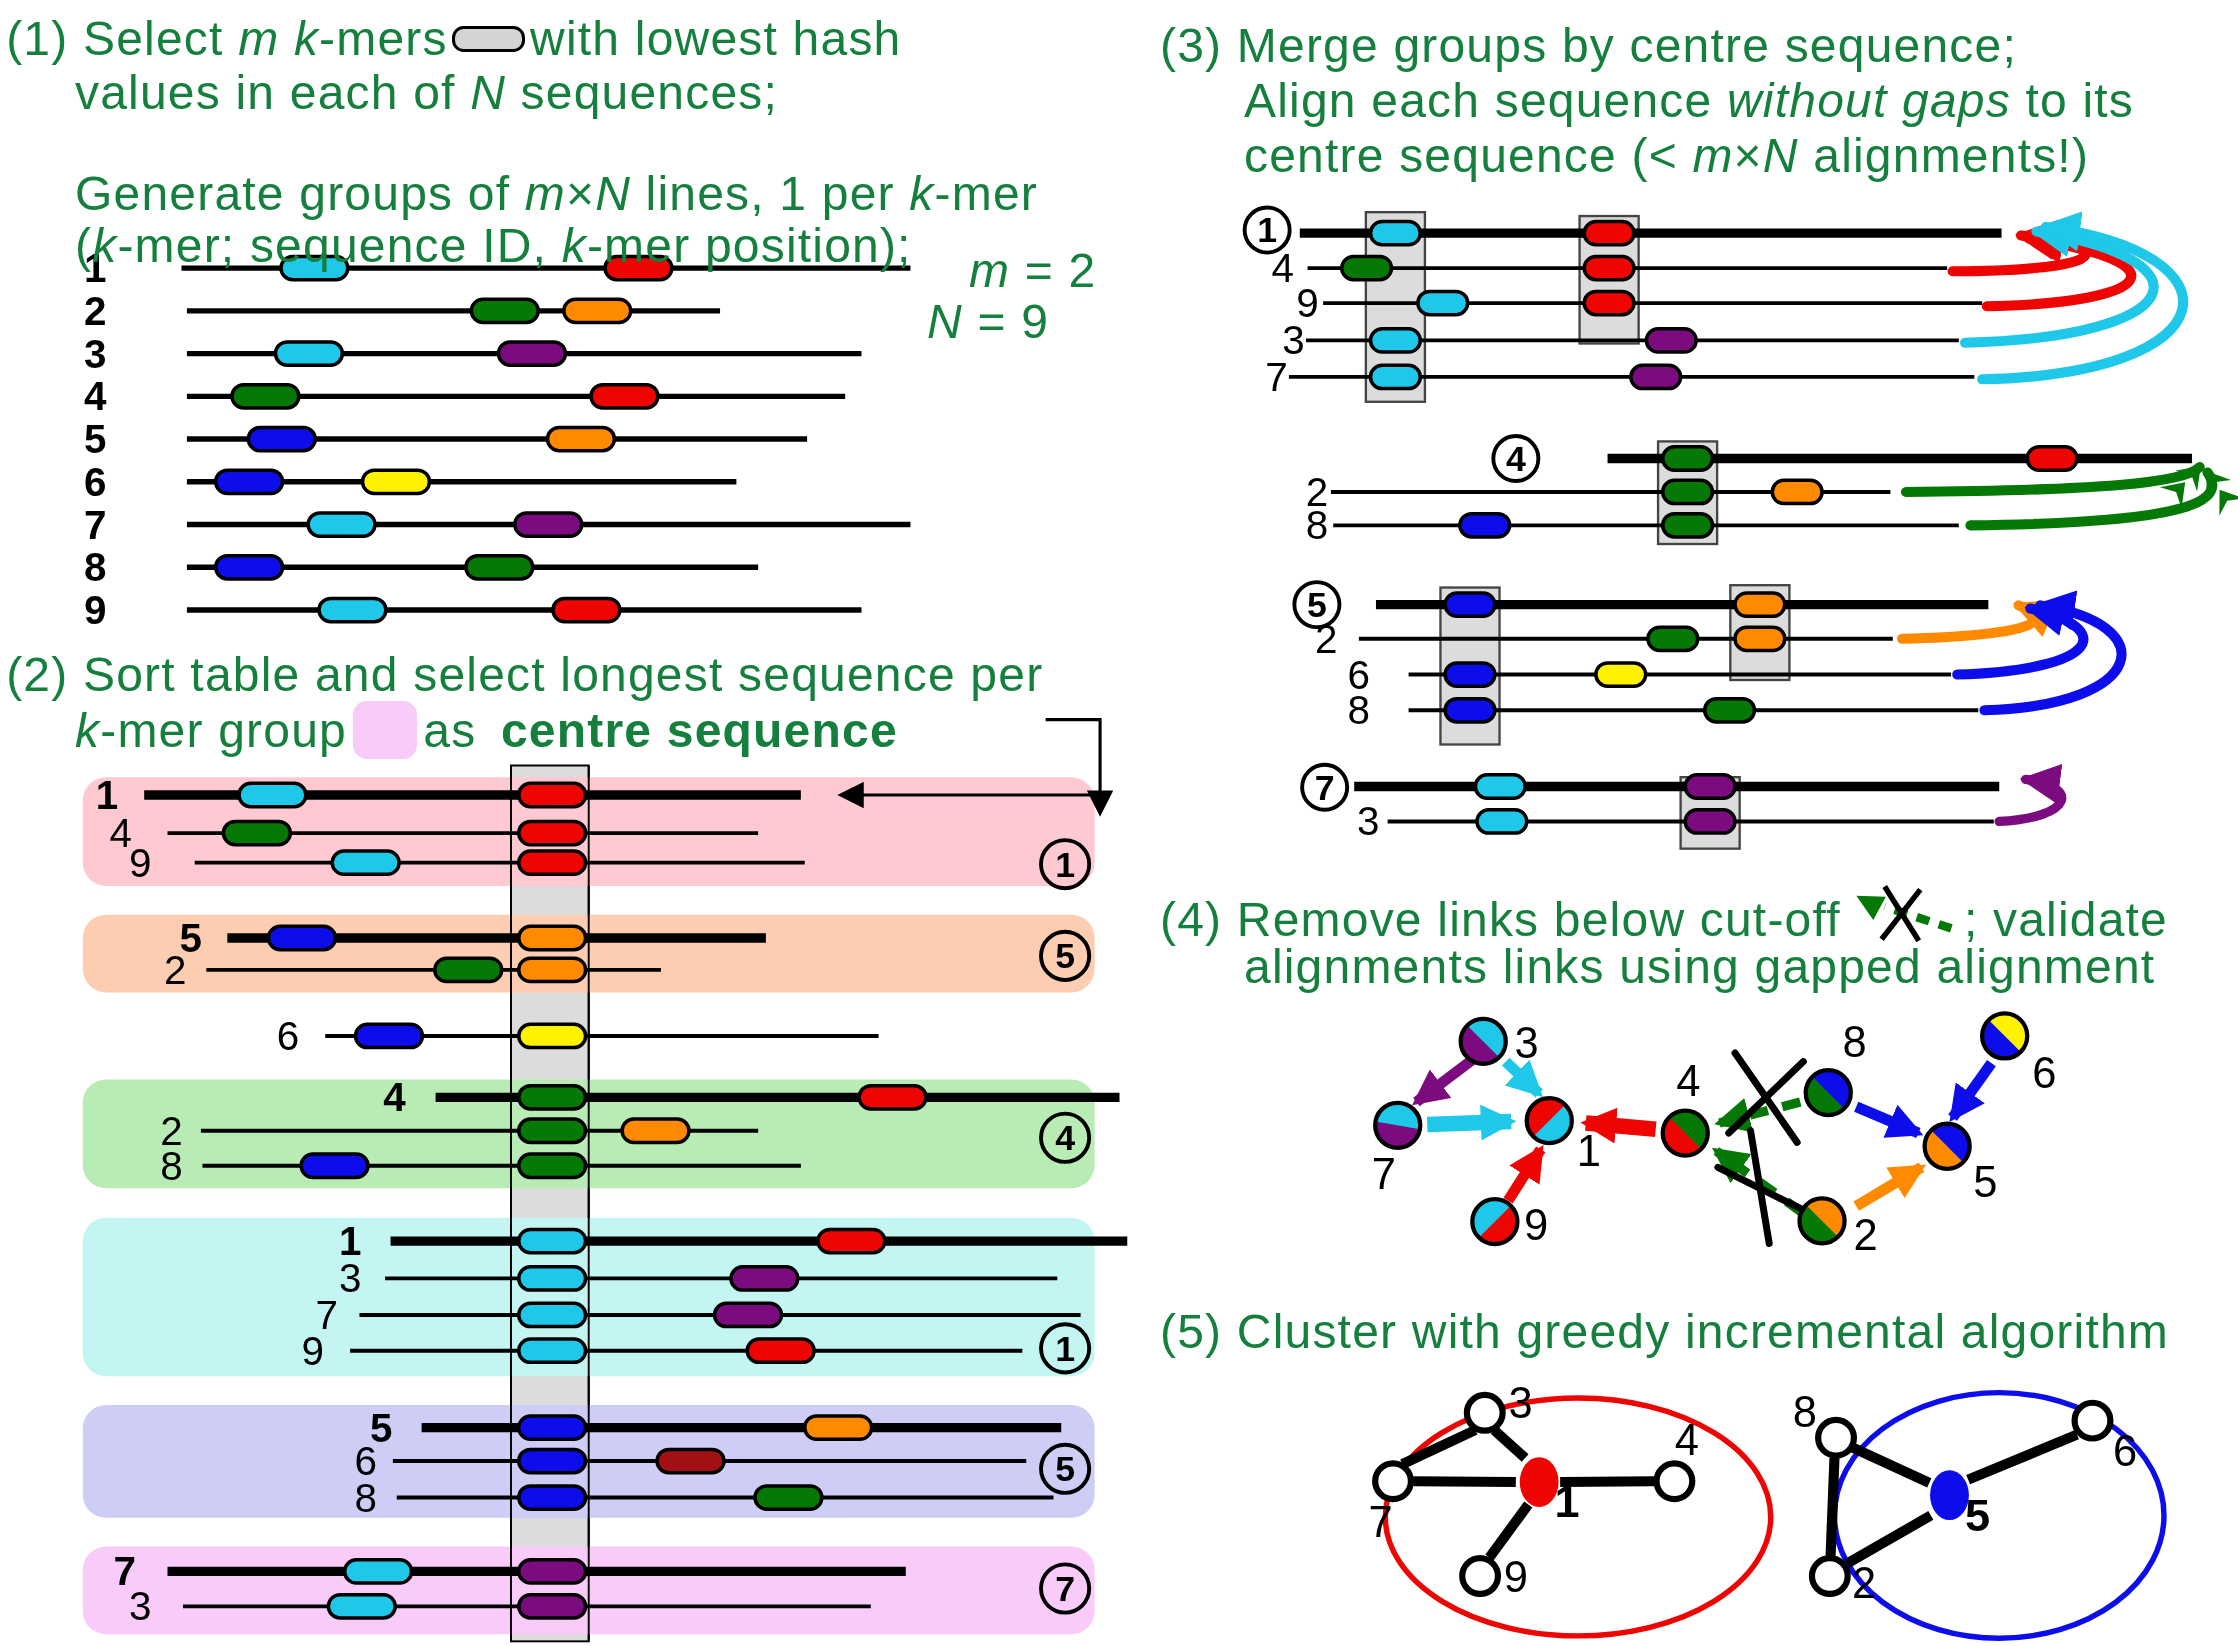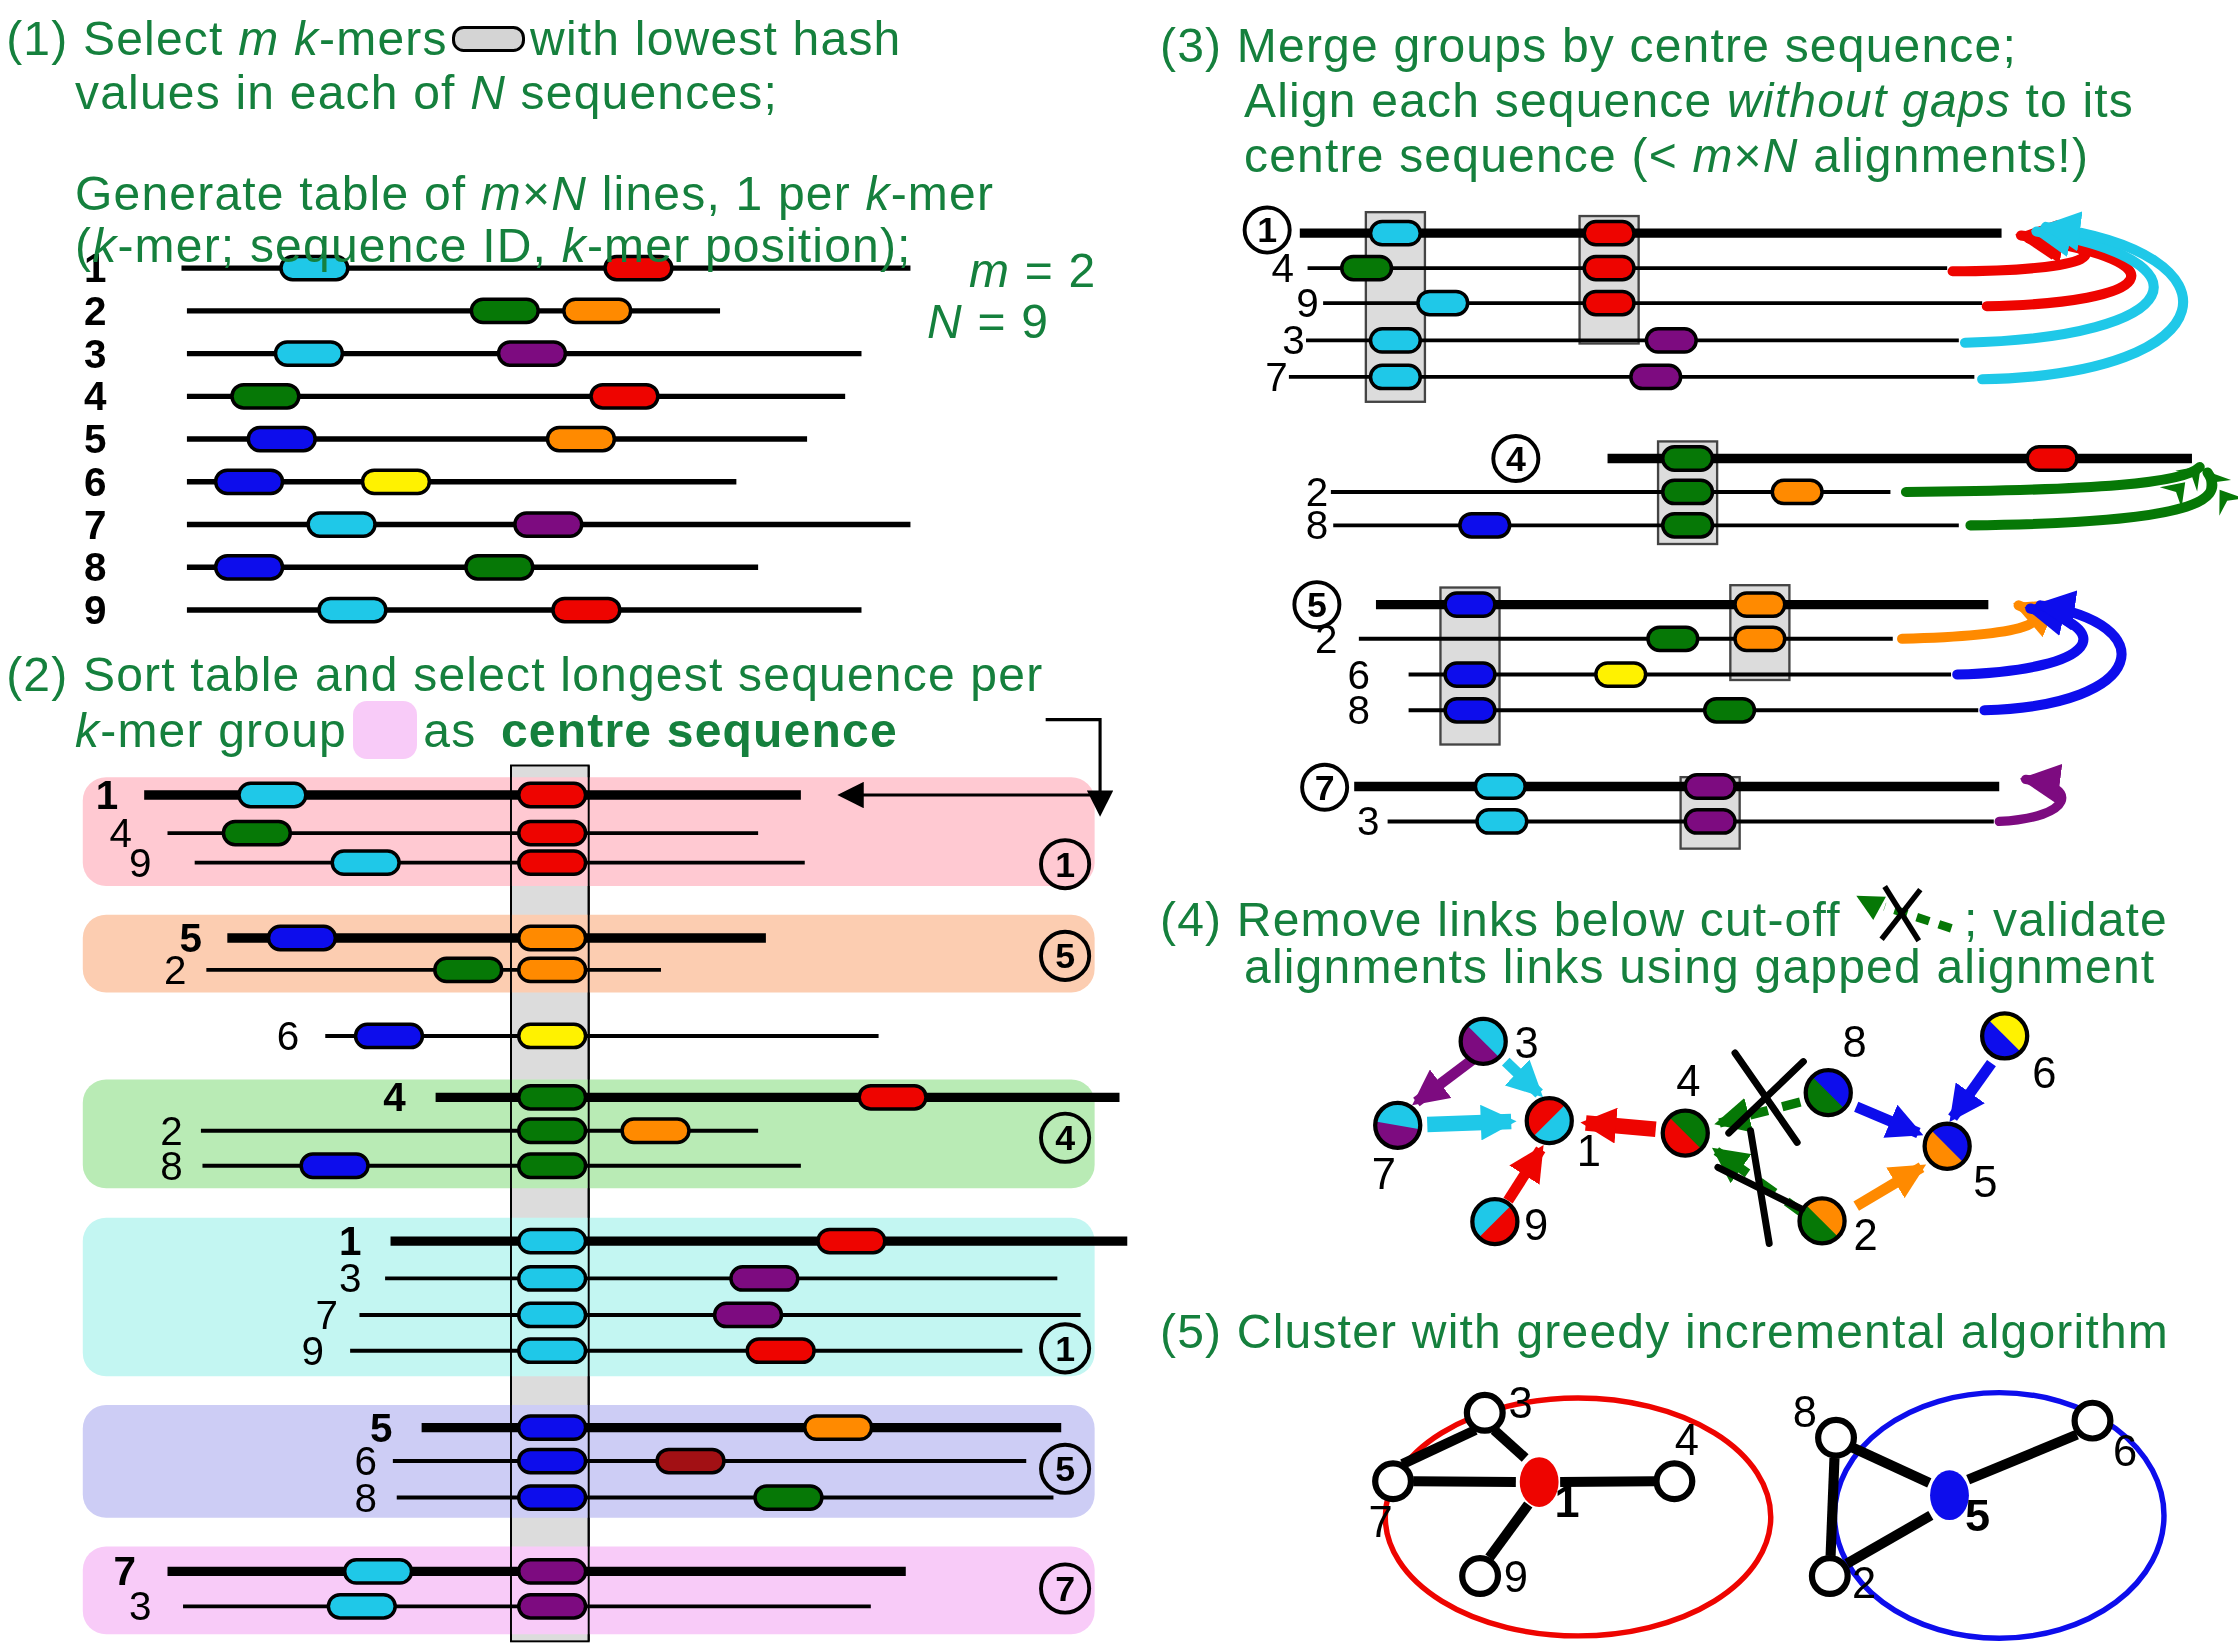--- a/index.html
+++ b/index.html
@@ -349,21 +349,21 @@
       <circle cx="2692" cy="1828" r="23" fill="#fff" stroke="#000" stroke-width="8"></circle>
       <text x="2734" y="1886" font-size="56" text-anchor="middle" fill="#000">6</text>
       <circle cx="2354" cy="2028" r="23" fill="#fff" stroke="#000" stroke-width="8"></circle>
       <text x="2398" y="2056" font-size="56" text-anchor="middle" fill="#000">2</text>
       <ellipse cx="2508" cy="1924" rx="25" ry="32" fill="#0d0dec"></ellipse>
       <text x="2544" y="1970" font-size="58" font-weight="bold" text-anchor="middle" fill="#000">5</text>
     </svg>
   <div id="headers">
       <div class="hline" style="left: 6.2px; top: 14px;"><span>(1) Select </span><span class="i">m</span><span class=" "> </span><span class="i">k</span><span>-mers</span><span class="pill-ico"></span><span>with lowest hash</span></div>
       <div class="hline" style="left: 75px; top: 68px;"><span>values in each of </span><span class="i">N</span><span> sequences;</span></div>
-      <div class="hline" style="left: 75px; top: 169px;"><span>Generate table of </span><span class="i">m</span><span>×</span><span class="i">N</span><span> lines, 1 per </span><span class="i">k</span><span>-mer</span></div>
+      <div class="hline" style="left: 75px; top: 169px;"><span>Generate groups of </span><span class="i">m</span><span>×</span><span class="i">N</span><span> lines, 1 per </span><span class="i">k</span><span>-mer</span></div>
       <div class="hline" style="left: 75px; top: 221px;"><span>(</span><span class="i">k</span><span>-mer; sequence ID, </span><span class="i">k</span><span>-mer position);</span></div>
       <div class="hline sm" style="left: 927px; top: 246px; margin-left: 42px;"><span class="i">m</span><span> = 2</span></div>
       <div class="hline sm" style="left: 927px; top: 297px;"><span class="i">N</span><span> = 9</span></div>
       <div class="hline" style="left: 6.2px; top: 650px;"><span>(2) Sort table and select longest sequence per</span></div>
       <div class="hline" style="left: 75px; top: 701px;"><span class="i">k</span><span>-mer group</span><span class="pink-ico"></span><span>as </span><span class="b">centre sequence</span></div>
       <div class="hline" style="left: 1160px; top: 21px;"><span>(3) Merge groups by centre sequence;</span></div>
       <div class="hline" style="left: 1244px; top: 76px;"><span>Align each sequence </span><span class="i">without gaps</span><span> to its</span></div>
       <div class="hline" style="left: 1244px; top: 131px;"><span>centre sequence (&lt; </span><span class="i">m</span><span>×</span><span class="i">N</span><span> alignments!)</span></div>
       <div class="hline" style="left: 1160px; top: 885px;"><span>(4) Remove links below cut-off</span><span class="cut-ico"><svg width="117" height="62" viewBox="0 0 150 80">
             <line x1="138" y1="56" x2="52" y2="28" stroke="#067806" stroke-width="11" stroke-dasharray="17 13"></line>

